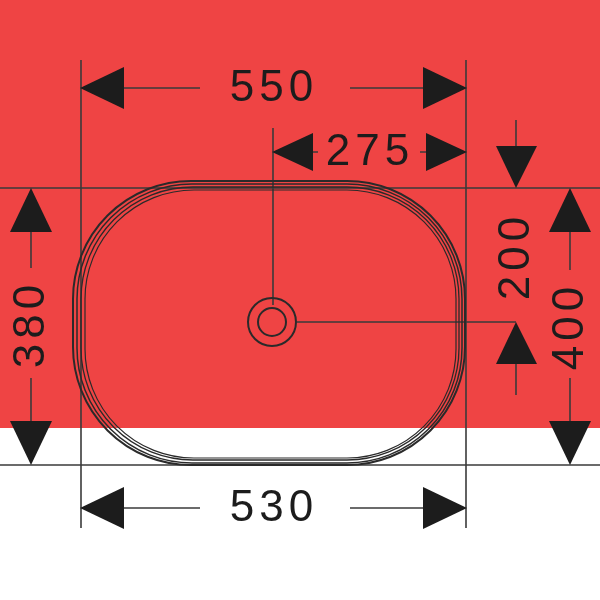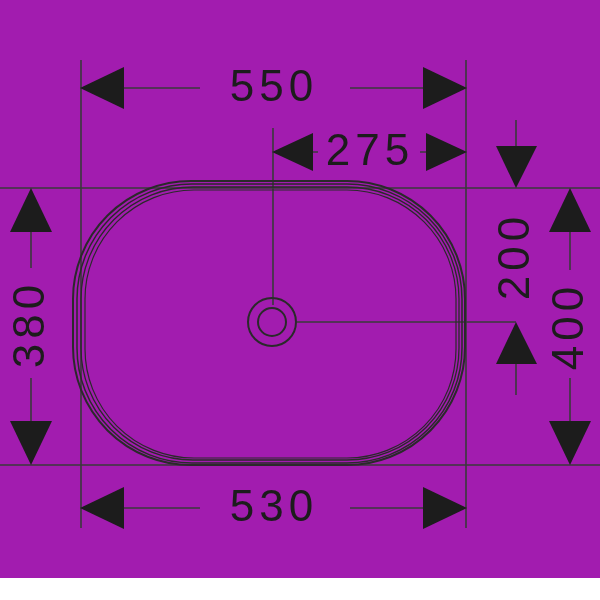--- a/index.html
+++ b/index.html
@@ -10,22 +10,22 @@
   }
   body {
     width: 600px;
     height: 600px;
     overflow: hidden;
     font-family: "Liberation Sans", sans-serif;
   }
   #drawing-root {
     position: relative;
     width: 600px;
-    height: 578px;
-    background: #a21caf;
+    height: 428px;
+    background: #ef4444;
   }
   svg#technical-drawing {
     display: block;
     width: 600px;
     height: 600px;
   }
   .construction-line {
     stroke: #3a3a3a;
     stroke-width: 1.6;
     fill: none;

